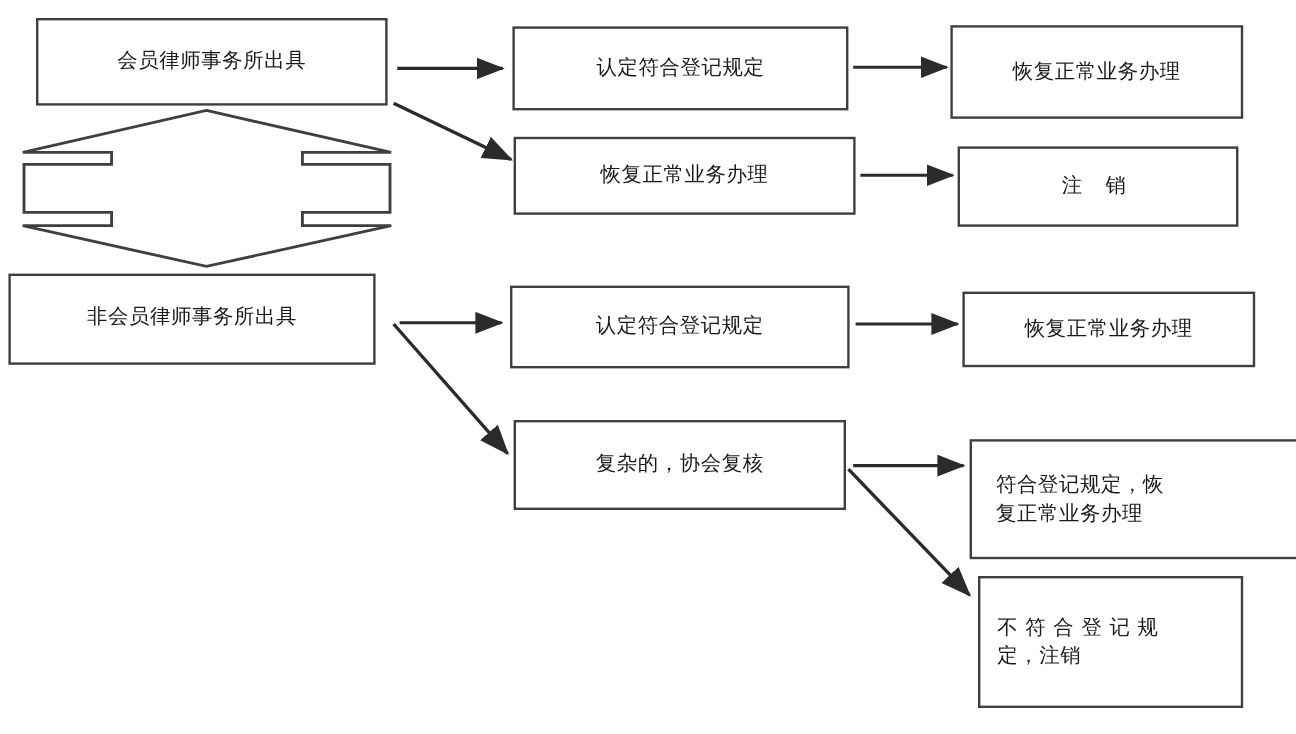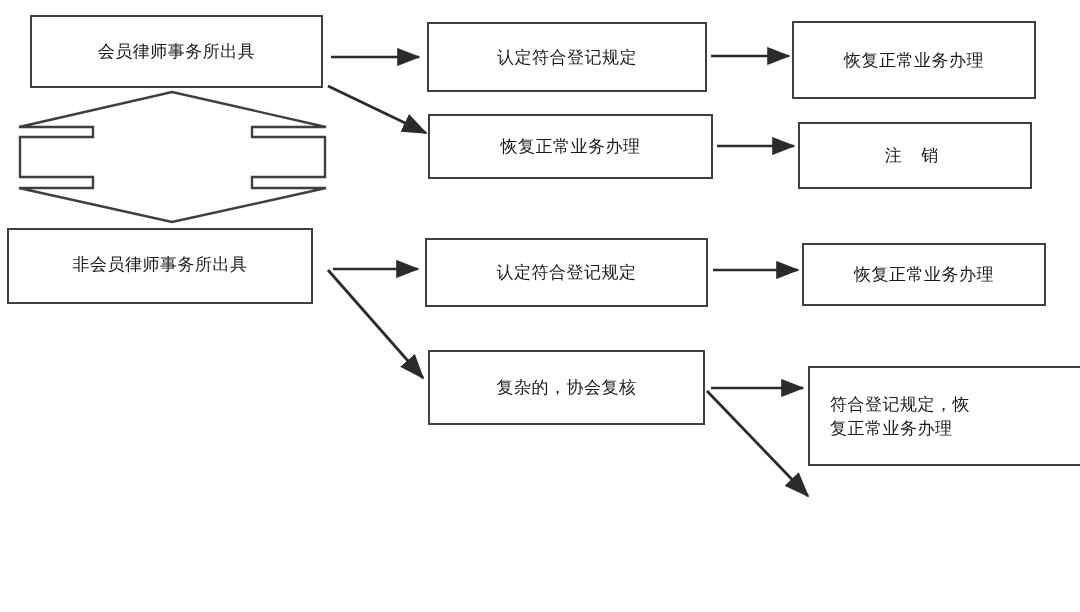--- a/index.html
+++ b/index.html
@@ -146,14 +146,18 @@
 
   <div class="node" style="left:802px; top:243px; width:244px; height:63px;">
     <span class="txt">恢复正常业务办理</span>
   </div>
 
   <div class="node align-left" style="left:808px; top:366px; width:288px; height:100px; padding-left:20px;">
     <span class="txt">符合登记规定，恢
 复正常业务办理</span>
   </div>
 
+  <div class="node align-left" style="left:815px; top:480px; width:221px; height:110px; padding-left:14px;">
+    <span class="txt">不 符 合 登 记 规
+定，注销</span>
+  </div>
 
 </div>
 
 </body></html>

